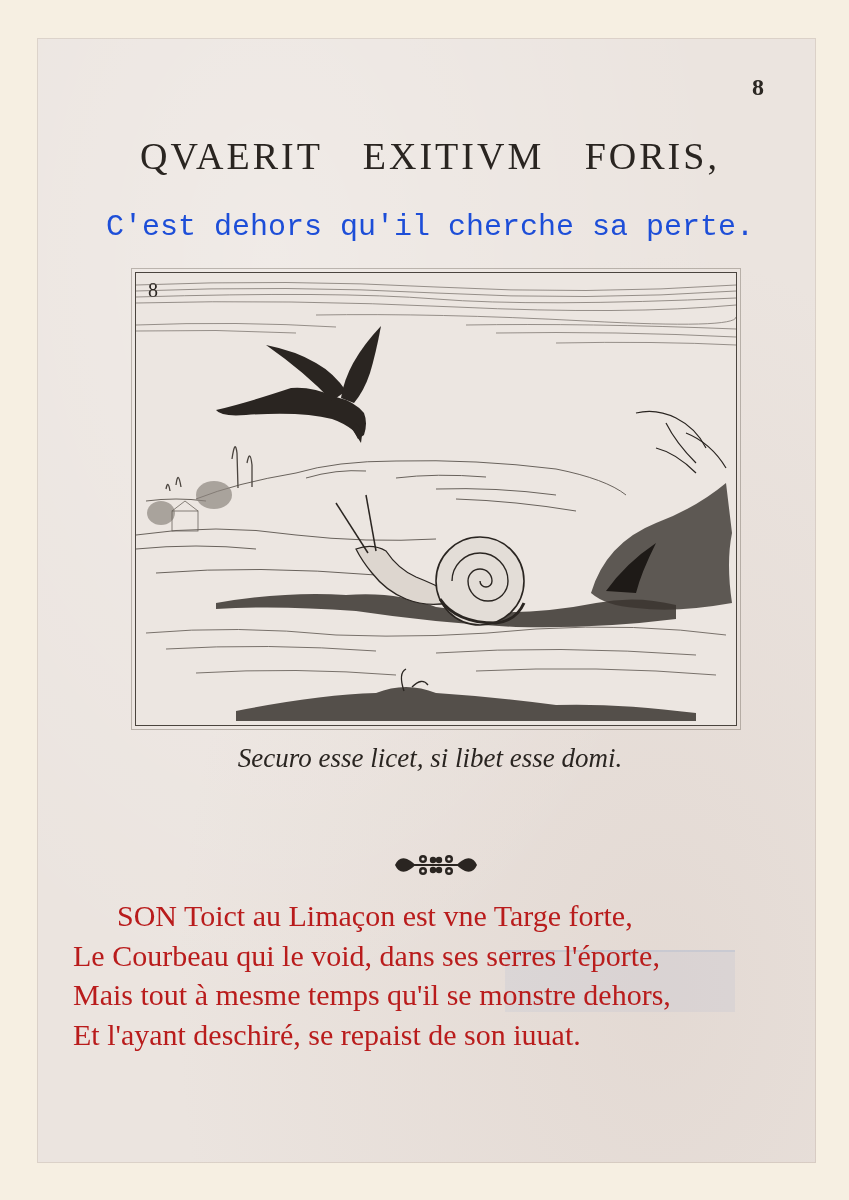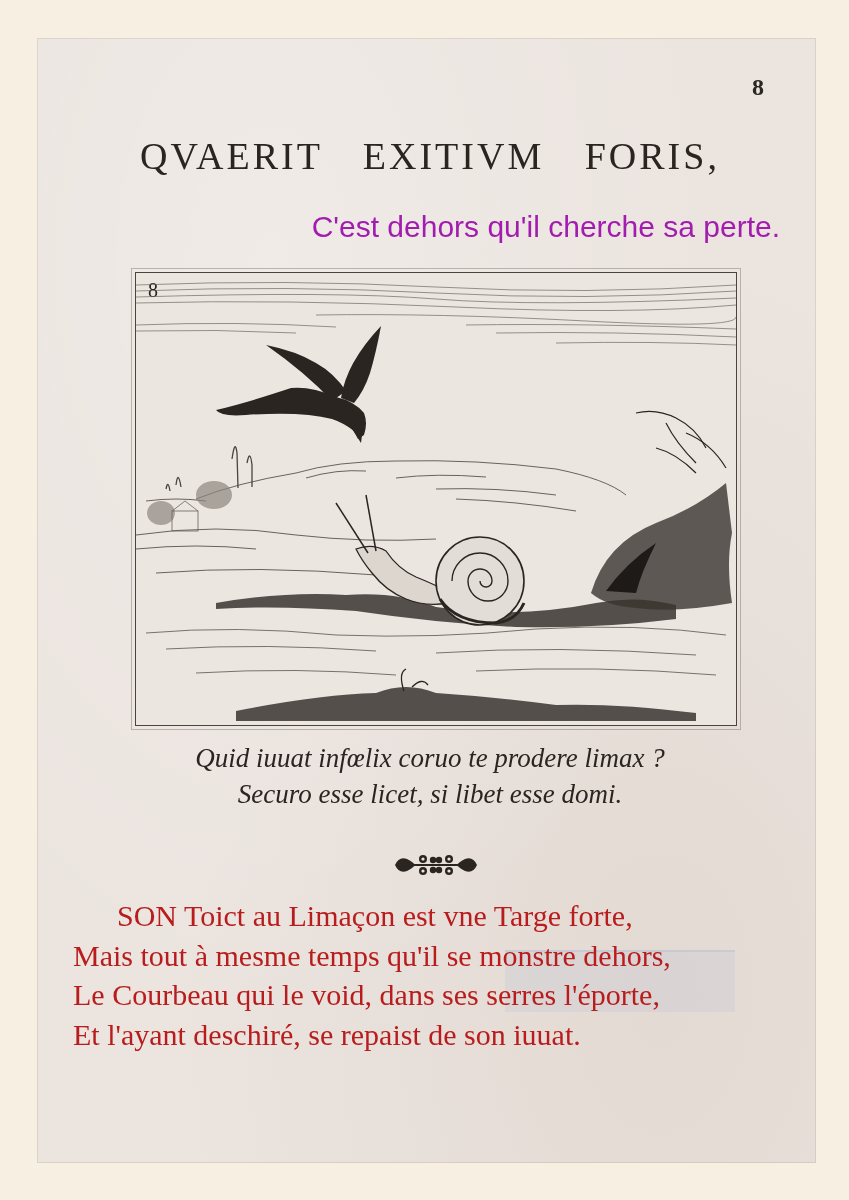--- a/index.html
+++ b/index.html
@@ -27,23 +27,23 @@
   }
   .motto {
     position: absolute; left: 80px; top: 134px; width: 700px;
     text-align: center;
     font-family: "Liberation Serif", serif; 
     font-size: 38px; letter-spacing: 3px; word-spacing: 28px;
     color: #2a2521;
   }
   .motto-fr {
     position: absolute; left: 80px; top: 210px; width: 700px;
-    text-align: right;
-    font-family: Liberation Sans, sans-serif;
-    font-size: 30px; color: #a21caf;
+    text-align: center;
+    font-family: Liberation Mono, monospace;
+    font-size: 30px; color: #1d4ed8;
   }
   .plate {
     position: absolute; left: 97px; top: 233px;
     width: 600px; height: 452px;
     border: 1.5px solid #4a443e;
     outline: 1px solid rgba(90,80,70,0.35);
     outline-offset: 3px;
     background: #ece6e1;
     overflow: hidden;
   }
@@ -155,21 +155,20 @@
       <path d="M300 380 Q420 372 560 382"></path>
       <path d="M60 400 Q160 394 260 402"></path>
       <path d="M340 398 Q460 392 580 402"></path>
     </g>
     <path d="M100 438 Q180 422 240 420 Q270 408 300 420 Q360 424 420 432 Q480 430 560 440 L560 448 L100 448 Z" fill="#3a342f" opacity="0.85"></path>
     <path d="M268 418 Q262 400 270 396 M276 414 Q286 404 292 412" stroke="#2a2521" stroke-width="1.3" fill="none"></path>
   </svg>
 </div>
 
 <div class="epigram">
-  <div>Quid iuuat infœlix coruo te prodere limax ?</div>
   <div>Securo esse licet, si libet esse domi.</div>
 </div>
 
 <svg class="ornament" viewBox="0 0 86 30">
   <g fill="#2a2521">
     <path d="M2 15 Q6 6 14 9 Q20 12 22 15 Q20 18 14 21 Q6 24 2 15 Z"></path>
     <path d="M84 15 Q80 6 72 9 Q66 12 64 15 Q66 18 72 21 Q80 24 84 15 Z"></path>
     <rect x="20" y="14" width="46" height="2"></rect>
     <circle cx="30" cy="9" r="4"></circle>
     <circle cx="30" cy="21" r="4"></circle>
@@ -185,16 +184,16 @@
     <circle cx="30" cy="21" r="1.6"></circle>
     <circle cx="56" cy="9" r="1.6"></circle>
     <circle cx="56" cy="21" r="1.6"></circle>
   </g>
 </svg>
 
 <div class="ghost-stamp"></div>
 
 <div class="poem">
   <span class="line first">SON Toict au Limaçon est vne Targe forte,</span>
+  <span class="line">Le Courbeau qui le void, dans ses serres l'éporte,</span>
   <span class="line">Mais tout à mesme temps qu'il se monstre dehors,</span>
-  <span class="line">Le Courbeau qui le void, dans ses serres l'éporte,</span>
   <span class="line">Et l'ayant deschiré, se repaist de son iuuat.</span>
 </div>
 
 </body></html>

